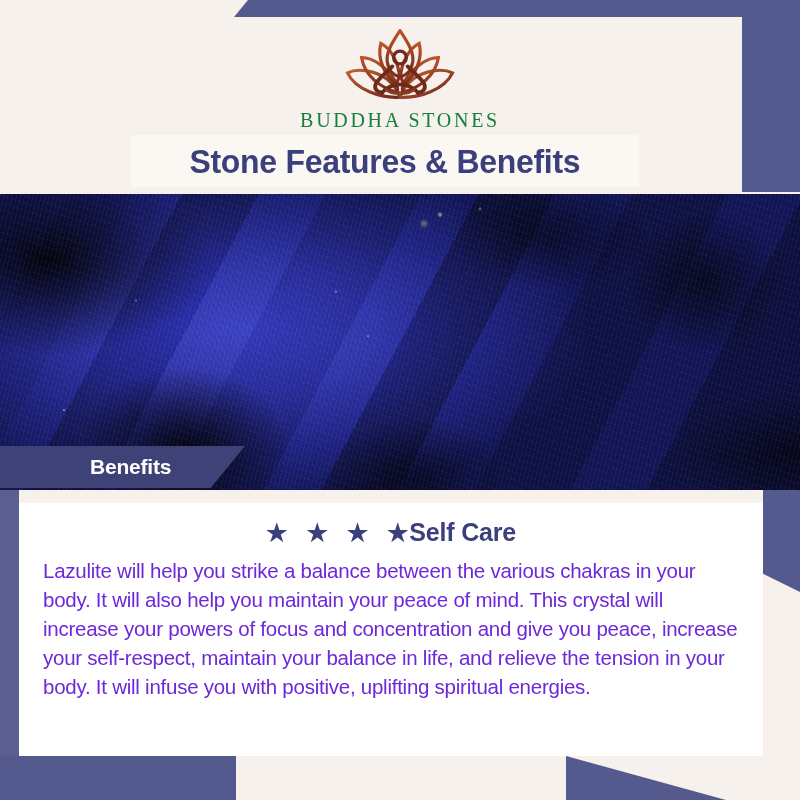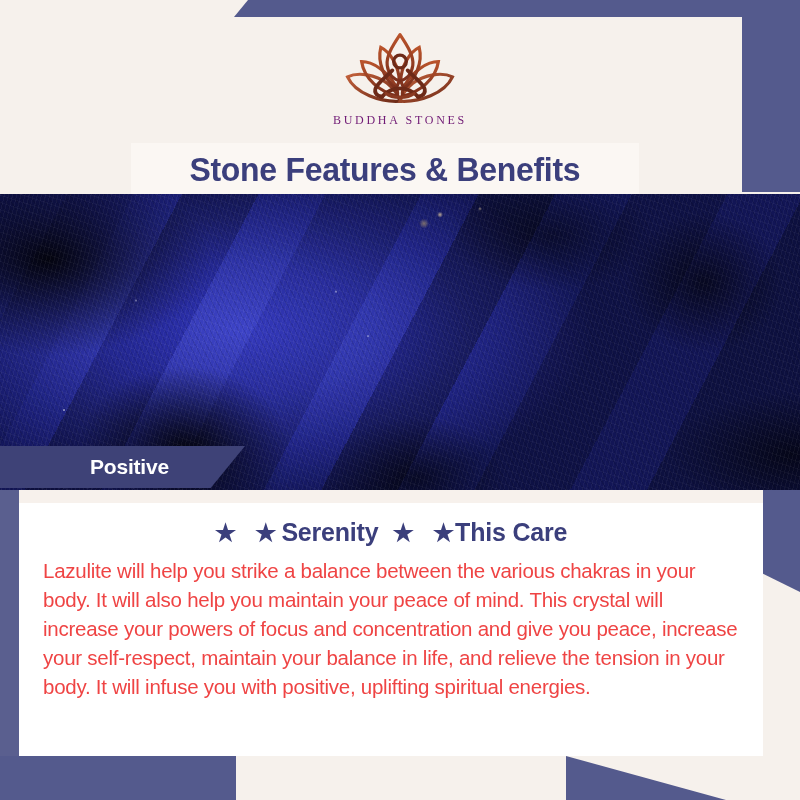--- a/index.html
+++ b/index.html
@@ -86,31 +86,31 @@
     justify-content: center;
   }
   .logo-mark {
     width: 128px;
     height: 86px;
     display: block;
   }
   .logo-wordmark {
     margin-top: 4px;
     font-family: "Liberation Serif", serif;
-    font-size: 12px;
+    font-size: 20px;
     letter-spacing: 2.7px;
-    color: #701a75;
+    color: #15803d;
     text-align: center;
     white-space: nowrap;
   }
 
   
   .title-band {
     position: absolute;
-    top: 143px; left: 131px;
+    top: 135px; left: 131px;
     width: 508px;
     height: 52px;
     background: #fbf7f3;
     display: flex;
     align-items: center;
     justify-content: center;
   }
   .title-band-text {
     font-family: "Liberation Sans Narrow", "Liberation Sans", sans-serif;
     font-size: 34px;
@@ -235,21 +235,21 @@
     line-height: 1;
     color: #3b3f7c;
     margin-right: 5px;
   }
   .kw-item + .kw-item { margin-left: 14px; }
   .kw-item.tight .kw-star { margin-right: 1px; }
 
   .body-text {
     font-size: 20.5px;
     line-height: 1.41;
-    color: #ef4444;
+    color: #6d28d9;
     text-align: left;
     letter-spacing: -0.25px;
     padding: 0 6px;
   }
 </style>
 </head>
 <body>
 
 <div id="poster">
 
@@ -307,39 +307,38 @@
 
   <div class="stone-photo">
     <div class="layer stone-base"></div>
     <div class="layer stone-facets"></div>
     <div class="layer stone-shadows"></div>
     <div class="layer stone-grain"></div>
     <div class="layer stone-speck"></div>
   </div>
 
   <div class="stone-tag">
-    <span class="stone-tag-text">Positive</span>
+    <span class="stone-tag-text">Benefits</span>
   </div>
 
   <section class="content-card">
     <div class="card-topglow"></div>
 
     <div class="keywords">
       <span class="kw-item">
         <span class="kw-star">★</span>
       </span>
       <span class="kw-item">
         <span class="kw-star">★</span>
-        <span>Serenity</span>
       </span>
       <span class="kw-item">
         <span class="kw-star">★</span>
       </span>
       <span class="kw-item tight">
         <span class="kw-star">★</span>
-        <span>This Care</span>
+        <span>Self Care</span>
       </span>
     </div>
 
     <p class="body-text">Lazulite will help you strike a balance between the various chakras in your body. It will also help you maintain your peace of mind. This crystal will increase your powers of focus and concentration and give you peace, increase your self-respect, maintain your balance in life, and relieve the tension in your body. It will infuse you with positive, uplifting spiritual energies.</p>
   </section>
 
 </div>
 
 </body></html>

